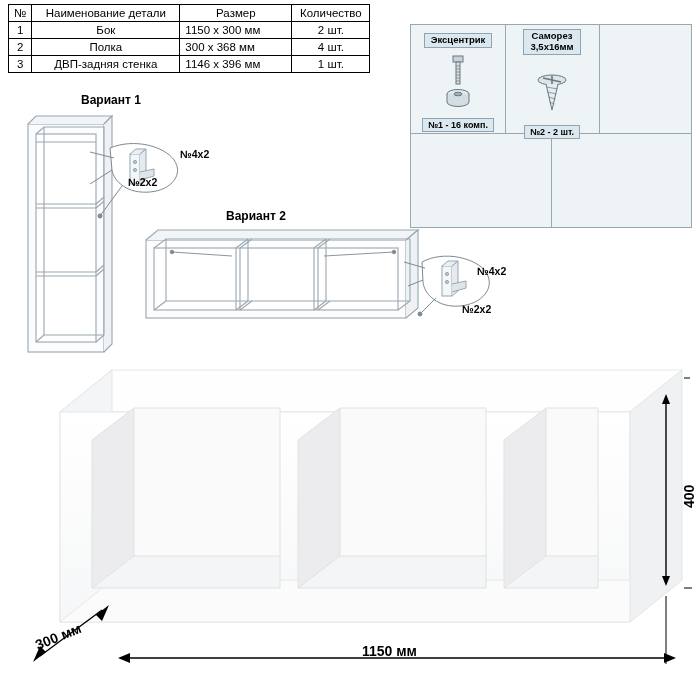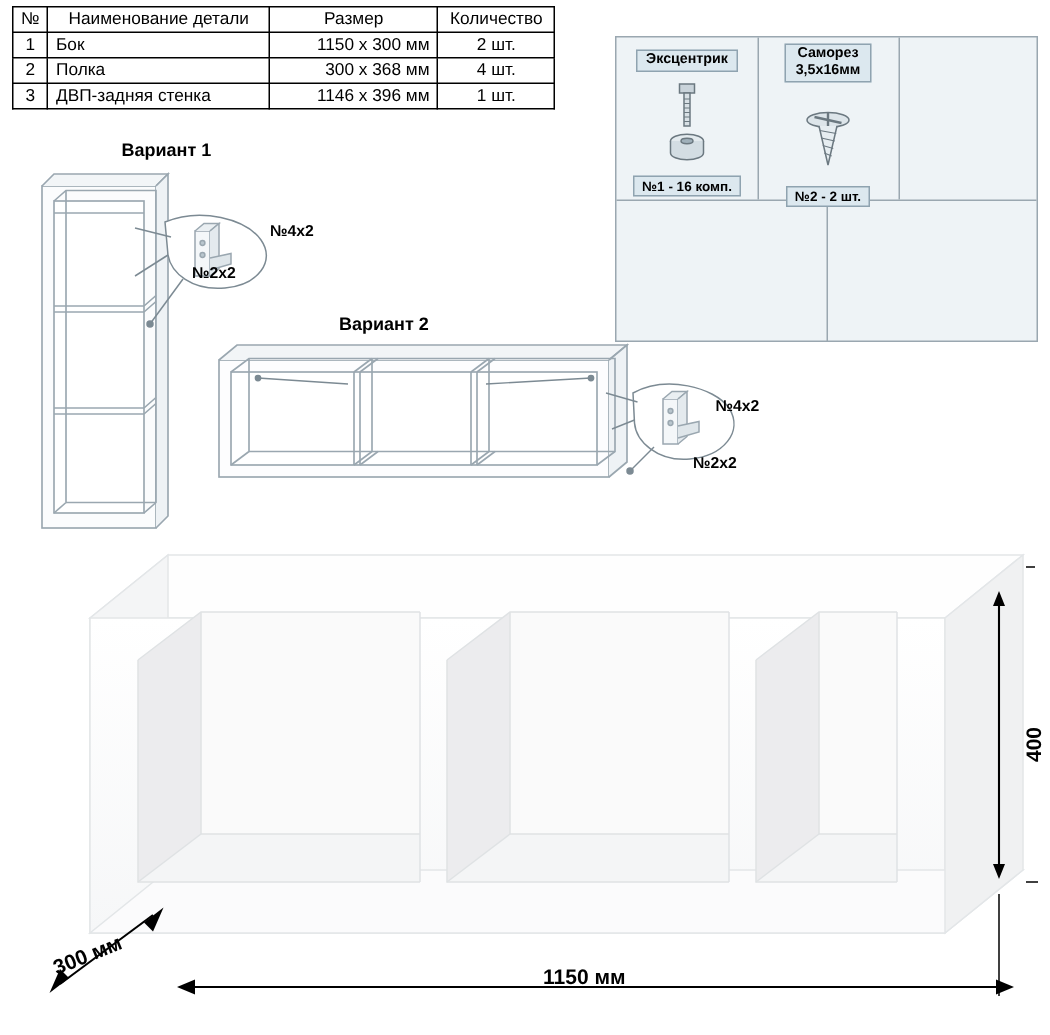--- a/index.html
+++ b/index.html
@@ -26,22 +26,22 @@
   }
   .parts-table td, .parts-table th {
     border: 1px solid #000;
     padding: 2px 5px;
     font-weight: normal;
     height: 17px;
     box-sizing: border-box;
   }
   .parts-table th { text-align: center; }
   .col-num   { width: 22px;  text-align: center; }
-  .col-name  { width: 148px; text-align: left; }
-  .col-size  { width: 112px; text-align: right; }
+  .col-name  { width: 148px; text-align: center; }
+  .col-size  { width: 112px; text-align: left; }
   .col-qty   { width: 78px;  text-align: center; }
 
   
   .hardware {
     position: absolute;
     left: 410px;
     top: 24px;
     width: 282px;
     height: 204px;
     border: 1px solid #9aa7b0;

